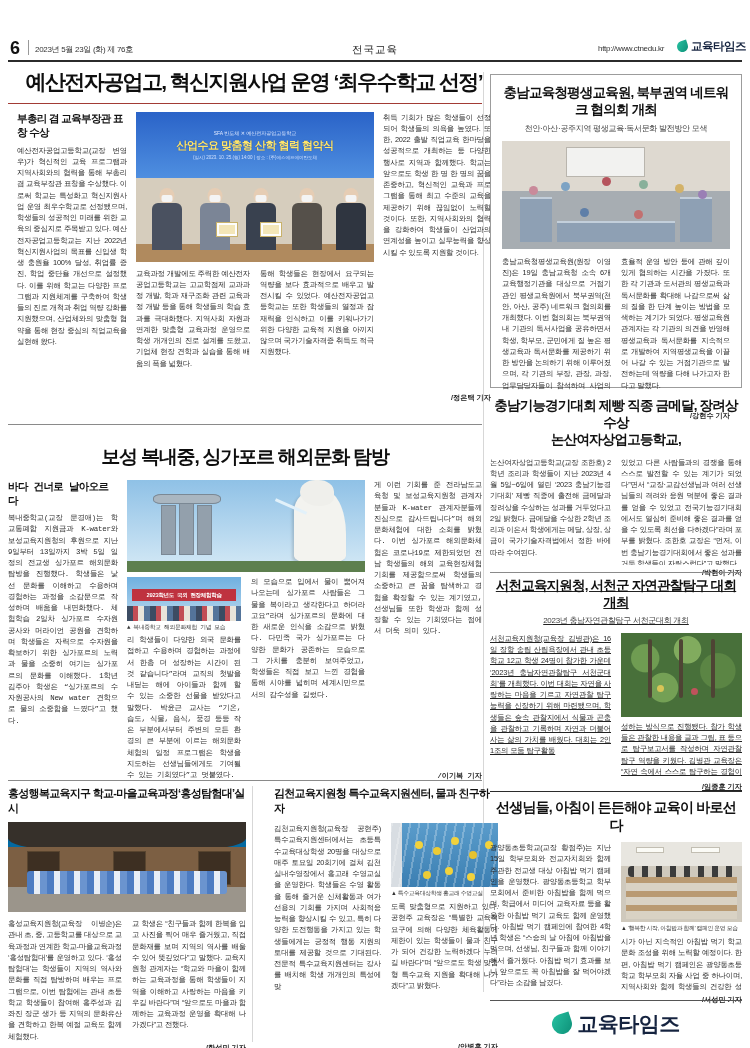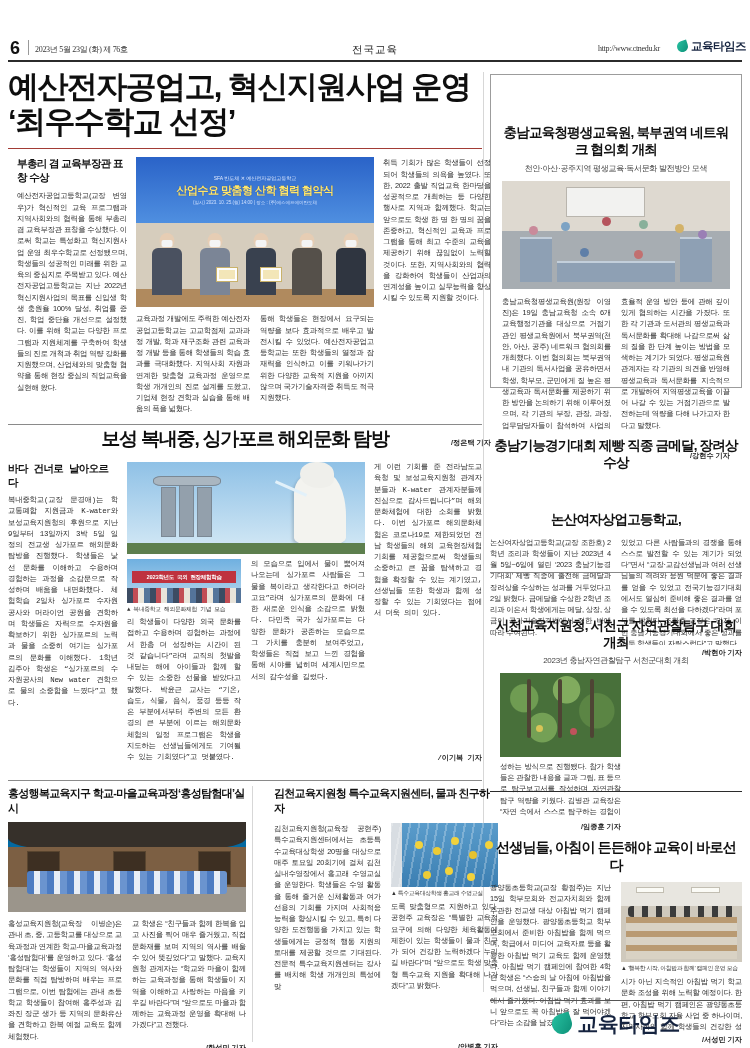--- a/index.html
+++ b/index.html
@@ -4,29 +4,29 @@
 <style>
   html,body{margin:0;padding:0;background:#e9e9e9;}
   #page{position:relative;width:750px;height:1048px;background:#ffffff;margin:0 auto;
         font-family:"Liberation Sans","DejaVu Sans",sans-serif;color:#222;overflow:hidden;}
   .abs{position:absolute;}
   .rule-h{position:absolute;background:#8a8a8a;height:1px;}
   .rule-dark{background:#2b2b2b;}
   .rule-v{position:absolute;background:#d7d7d7;width:1px;}
   
   .pagenum{font-size:18px;font-weight:bold;color:#111;}
-  .hdr-small{font-size:8px;color:#333;letter-spacing:-0.3px;font-family:Liberation Serif, serif;}
+  .hdr-small{font-size:8px;color:#333;letter-spacing:-0.3px;}
   .hdr-section{font-size:10.5px;color:#222;letter-spacing:1px;}
   .brand{display:flex;align-items:center;gap:3px;}
   .brand-text{font-weight:bold;color:#15233f;letter-spacing:-0.5px;}
   .swoosh{display:inline-block;border-radius:50% 0 50% 50%;background:linear-gradient(135deg,#27c2a2,#0d8f77);transform:rotate(-18deg);}
   .swoosh:after{content:"";position:absolute;}
   
-  .headline-xl{font-size:31px;font-weight:bold;color:#0e0e0e;letter-spacing:-1.6px;text-align:left;line-height:1.12;}
-  .headline-md{font-size:13.5px;font-weight:bold;color:#111;letter-spacing:-0.8px;text-align:center;line-height:1.25;margin-top:40px;}
+  .headline-xl{font-size:21px;font-weight:bold;color:#0e0e0e;letter-spacing:-1.6px;text-align:right;line-height:1.12;}
+  .headline-md{font-size:13.5px;font-weight:bold;color:#111;letter-spacing:-0.8px;text-align:center;line-height:1.25;}
   .headline-sm{font-size:11px;font-weight:bold;color:#111;letter-spacing:-0.7px;}
   .deck{font-size:8px;color:#444;text-align:center;letter-spacing:-0.3px;}
   .kicker{font-size:10.5px;font-weight:bold;color:#111;letter-spacing:-0.6px;margin-bottom:5px;}
   
   .bt{font-size:7.4px;line-height:1.52;color:#2a2a2a;text-align:justify;letter-spacing:-0.2px;word-break:break-all;overflow:hidden;}
   .credit{font-size:7.2px;font-weight:bold;color:#222;text-align:right;margin-top:3px;}
   .cap{font-size:5.8px;color:#333;letter-spacing:-0.3px;margin:2px 0 3px 0;}
   .cols{display:flex;}
   .colgap{width:9px;flex:none;}
   
@@ -195,21 +195,21 @@
       <div class="dotp" style="left:86%;top:46%;background:#9a7fb5;"></div>
       <div class="dotp" style="left:34%;top:62%;background:#5f7fa8;"></div>
       <div class="dotp" style="left:58%;top:64%;background:#c27070;"></div>
     </div>
     <div class="two-col bt" style="height:152px;">충남교육청평생교육원(원장 이영진)은 19일 충남교육청 소속 6개 교육행정기관을 대상으로 거점기관인 평생교육원에서 북부권역(천안, 아산, 공주) 네트워크 협의회를 개최했다. 이번 협의회는 북부권역 내 기관의 독서사업을 공유하면서 학생, 학부모, 군민에게 질 높은 평생교육과 독서문화를 제공하기 위한 방안을 논의하기 위해 이루어졌으며, 각 기관의 부장, 관장, 과장, 업무담당자들이 참석하여 사업의 효율적 운영 방안 등에 관해 깊이 있게 협의하는 시간을 가졌다. 또한 각 기관과 도서관의 평생교육과 독서문화를 확대해 나감으로써 삶의 질을 한 단계 높이는 방법을 모색하는 계기가 되었다. 평생교육원 관계자는 각 기관의 의견을 반영해 평생교육과 독서문화를 지속적으로 개발하여 지역평생교육을 이끌어 나갈 수 있는 거점기관으로 발전하는데 역량을 다해 나가고자 한다고 말했다.</div>
     <div class="credit">/강현수 기자</div>
   </div>
 
   <div class="rule-h" style="left:8px;top:424px;width:474px;"></div>
 
-  <div class="abs" style="left:8px;top:426px;width:474px;height:344px;">
+  <div class="abs" style="left:8px;top:444px;width:474px;height:344px;">
     <div style="font-size:19px;font-weight:bold;text-align:center;letter-spacing:-1.2px;color:#0e0e0e;">보성 복내중, 싱가포르 해외문화 탐방</div>
     <div class="cols" style="margin-top:10px;height:306px;font-family:Liberation Mono, monospace;">
       <div style="width:110px;flex:none;">
         <div class="kicker">바다 건너로 날아오르다</div>
         <div class="bt" style="height:284px;">복내중학교(교장 문경애)는 학교통폐합 지원금과 K-water와 보성교육지원청의 후원으로 지난 9일부터 13일까지 3박 5일 일정의 전교생 싱가포르 해외문화 탐방을 진행했다. 학생들은 낯선 문화를 이해하고 수용하며 경험하는 과정을 소감문으로 작성하며 배움을 내면화했다. 체험학습 2일차 싱가포르 수자원공사와 머라이언 공원을 견학하며 학생들은 자력으로 수자원을 확보하기 위한 싱가포르의 노력과 물을 소중히 여기는 싱가포르의 문화를 이해했다. 1학년 김주아 학생은 “싱가포르의 수자원공사의 New water 견학으로 물의 소중함을 느꼈다”고 했다.</div>
       </div>
       <div class="colgap"></div>
       <div style="width:238px;flex:none;">
         <div class="ph" style="width:238px;height:92px;">
           <div class="sg-sky"></div>
@@ -254,24 +254,25 @@
       <div class="colgap" style="width:10px;"></div>
       <div style="width:121px;flex:none;">
         <div class="bt" style="height:108px;">있었고 다른 사람들과의 경쟁을 통해 스스로 발전할 수 있는 계기가 되었다”면서 “교장·교감선생님과 여러 선생님들의 격려와 응원 덕분에 좋은 결과를 얻을 수 있었고 전국기능경기대회에서도 열심히 준비해 좋은 결과를 얻을 수 있도록 최선을 다하겠다”라며 포부를 밝혔다. 조한호 교장은 “먼저, 이번 충남기능경기대회에서 좋은 성과를 거둔 학생들이 자랑스럽다”고 말했다.</div>
         <div class="credit">/박현아 기자</div>
       </div>
     </div>
   </div>
 
   <div class="rule-h" style="left:490px;top:572px;width:252px;"></div>
 
-  <div class="abs" style="left:490px;top:578px;width:252px;height:200px;">
+  <div class="abs" style="left:490px;top:578px;width:252px;height:200px;text-decoration:underline;">
     <div class="headline-md">서천교육지원청, 서천군 자연관찰탐구 대회 개최</div>
     <div class="deck" style="margin-top:3px;">2023년 충남자연관찰탐구 서천군대회 개최</div>
     <div class="cols" style="margin-top:7px;">
+      <div class="bt" style="width:121px;height:150px;">서천교육지원청(교육장 김병관)은 16일 장항 송림 산림욕장에서 관내 초등학교 12교 학생 24명이 참가한 가운데 ‘2023년 충남자연관찰탐구 서천군대회’를 개최했다. 이번 대회는 자연을 사랑하는 마음을 기르고 자연관찰 탐구 능력을 신장하기 위해 마련됐으며, 학생들은 숲속 관찰지에서 식물과 곤충을 관찰하고 기록하며 자연과 더불어 사는 삶의 가치를 배웠다. 대회는 2인 1조의 모둠 탐구활동</div>
       <div class="colgap" style="width:10px;"></div>
       <div style="width:121px;flex:none;">
         <div class="ph" style="width:121px;height:84px;">
           <div class="fr"></div>
           <div class="trunk" style="left:22%;"></div>
           <div class="trunk" style="left:48%;"></div>
           <div class="trunk" style="left:74%;"></div>
           <div class="dotp" style="left:30%;top:62%;width:7px;height:7px;background:#d8c457;"></div>
           <div class="dotp" style="left:58%;top:66%;width:7px;height:7px;background:#c0535c;"></div>
         </div>

